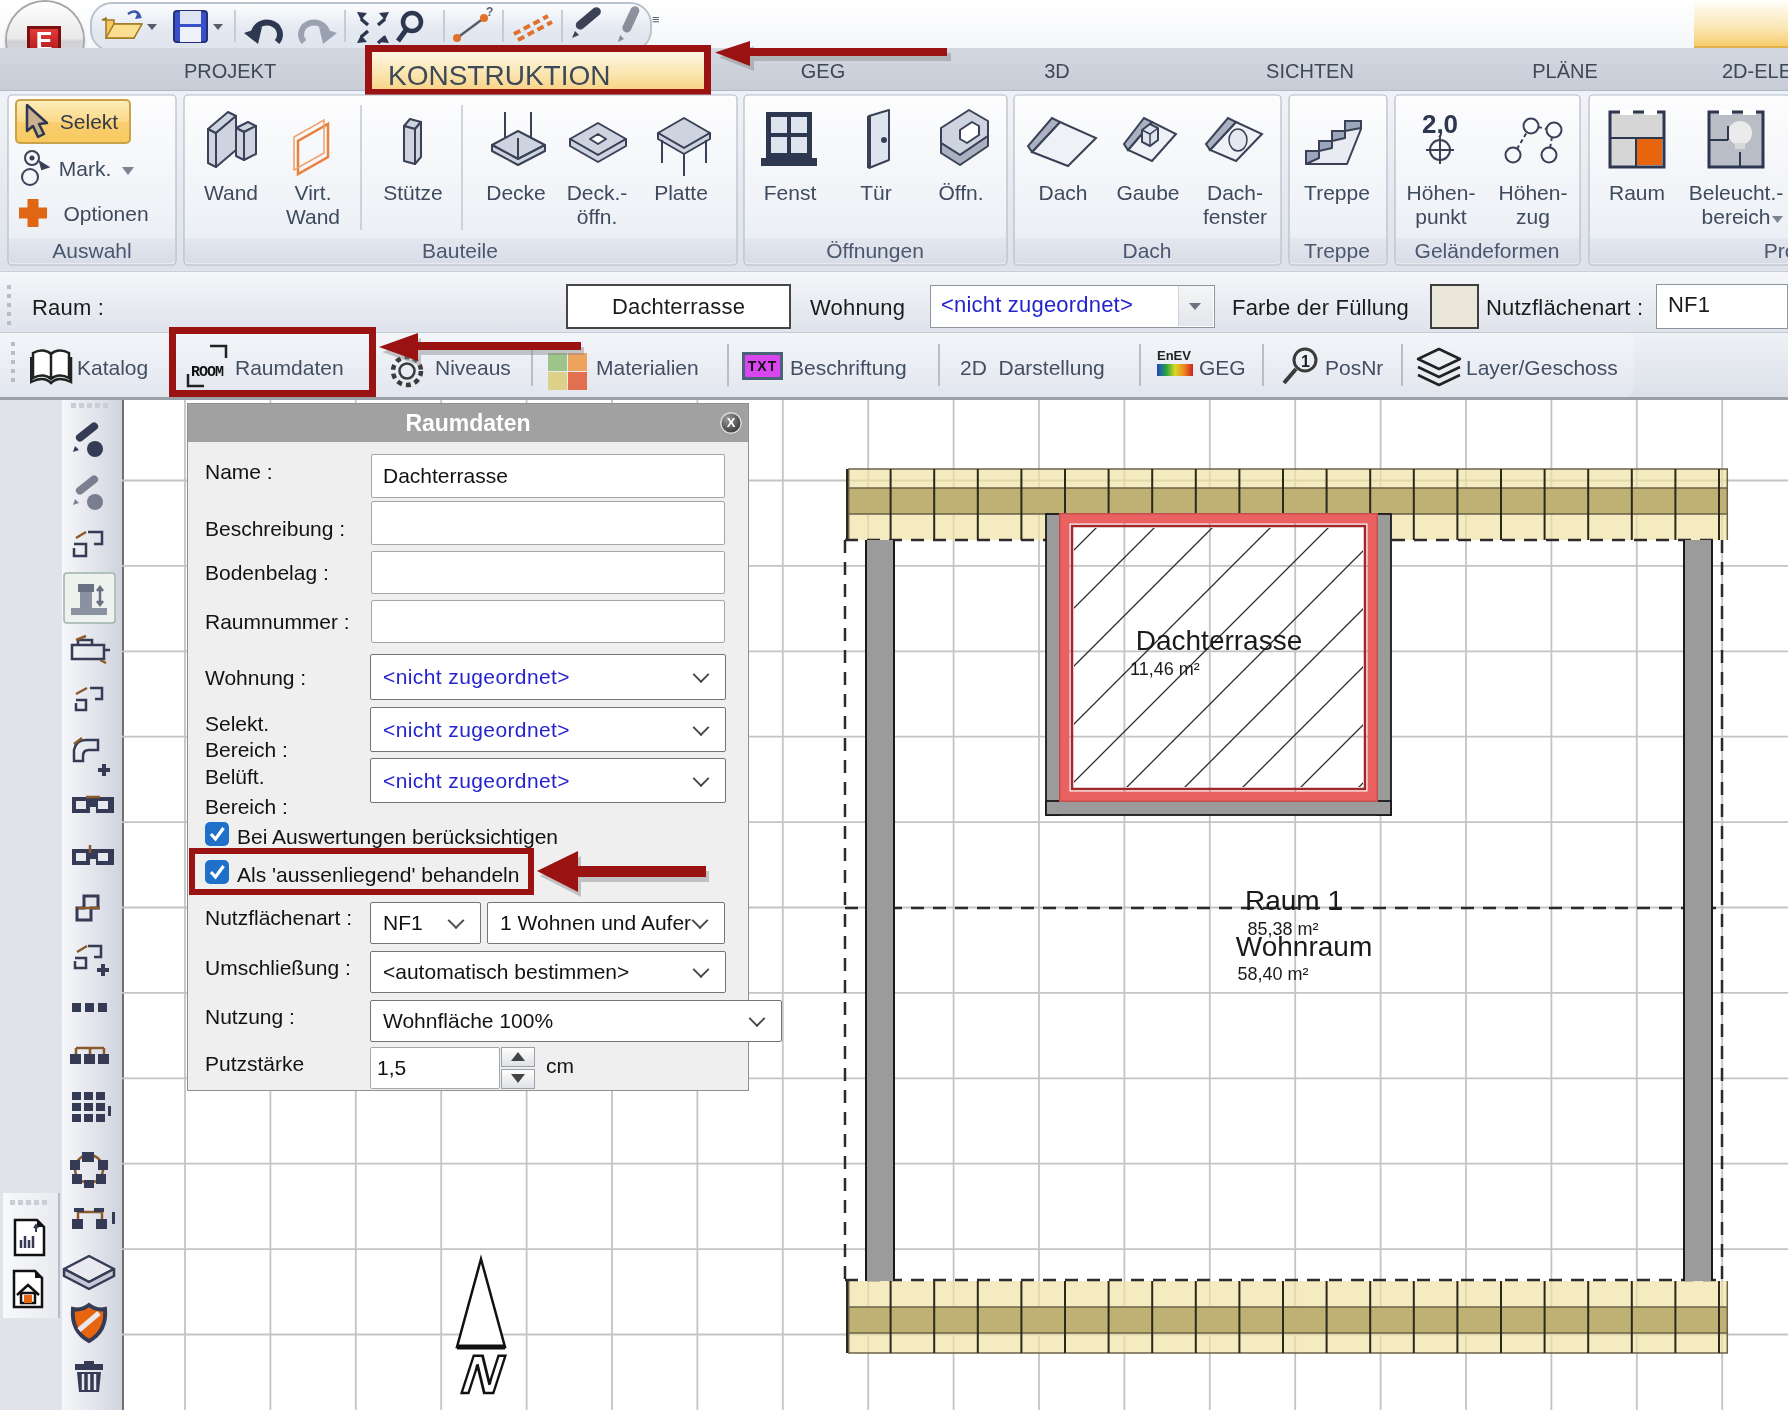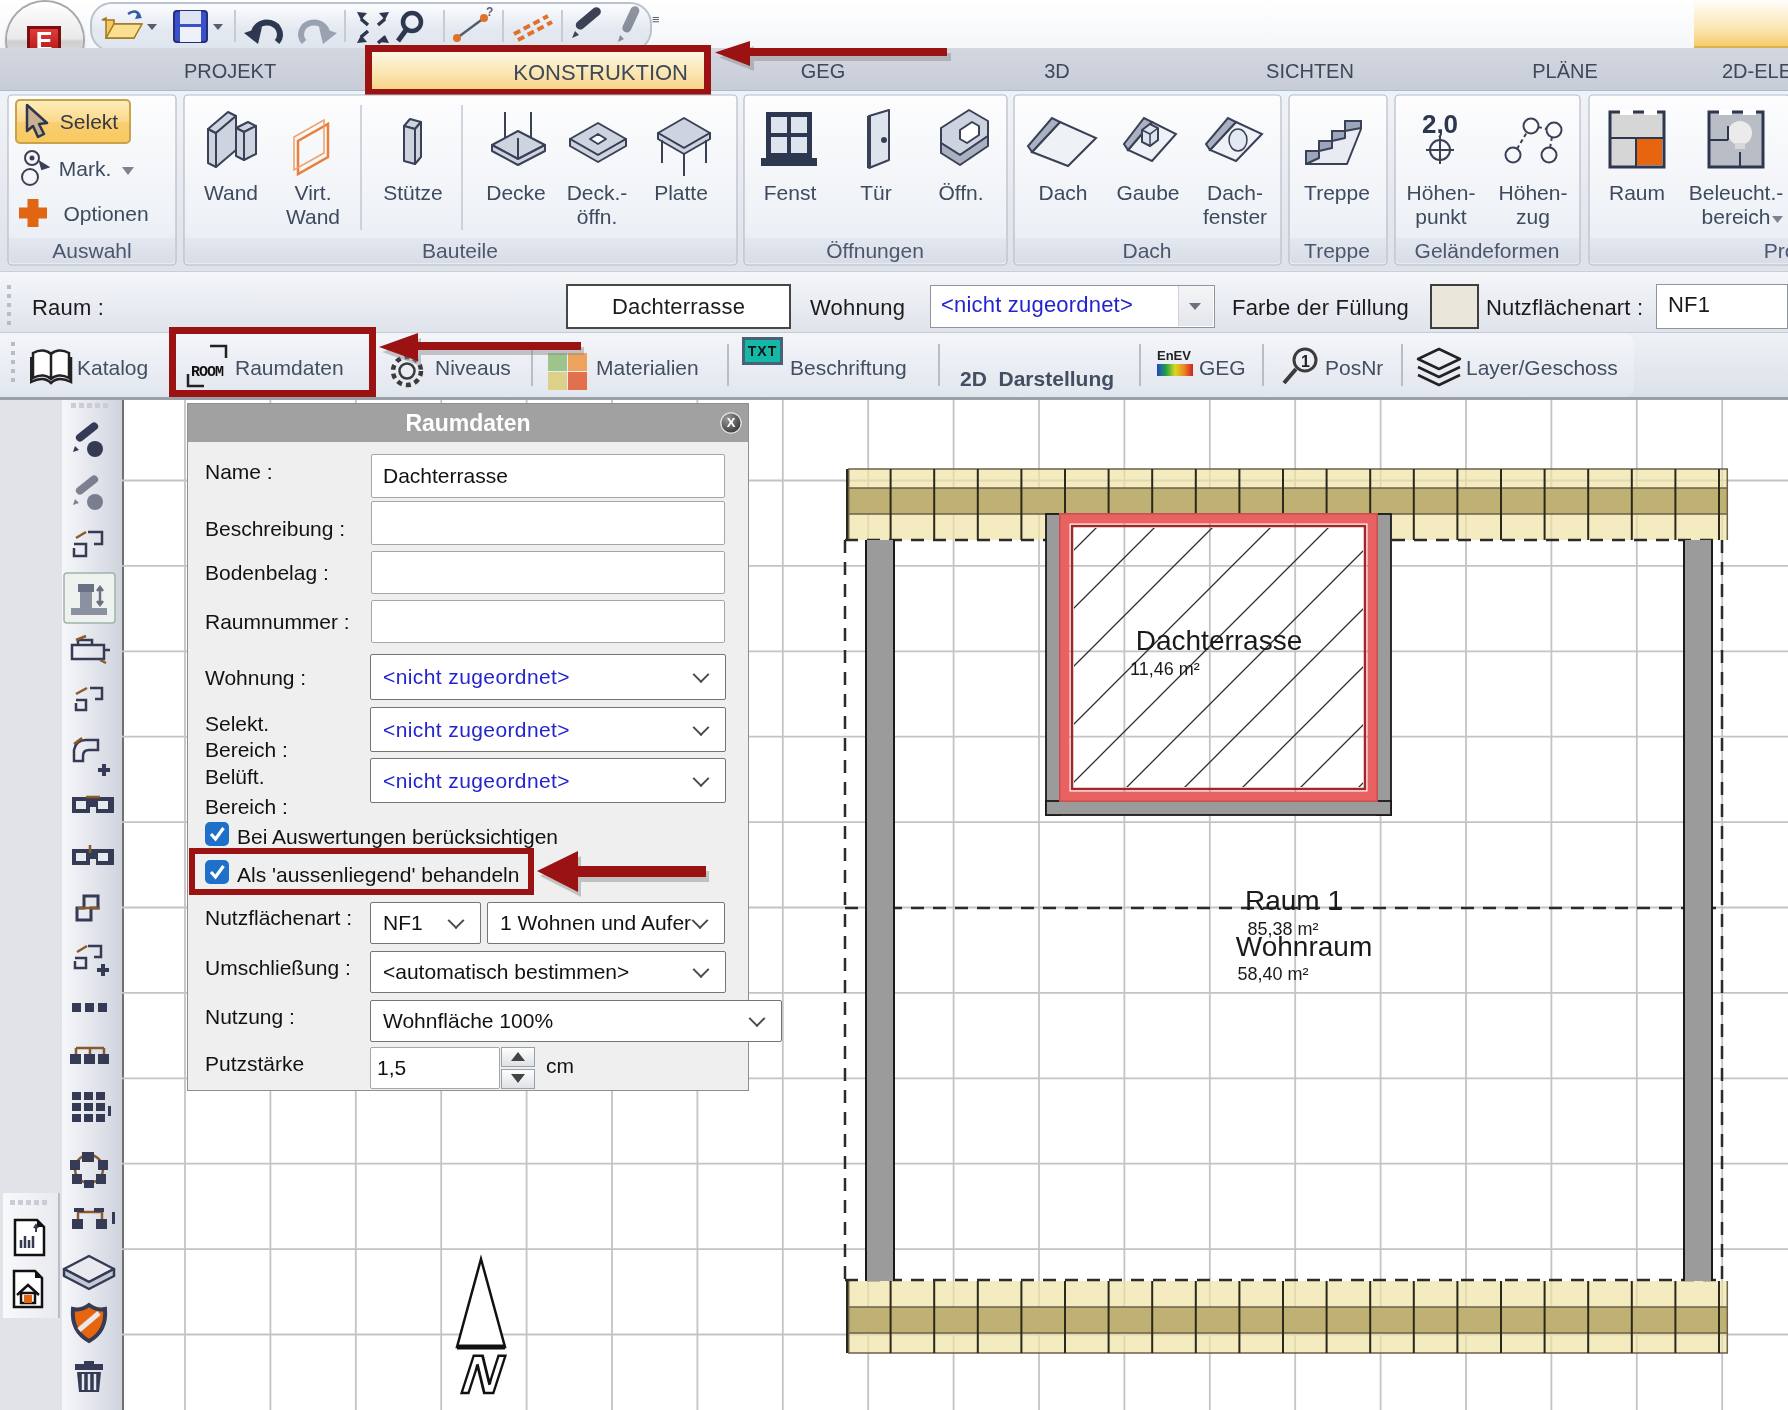--- a/index.html
+++ b/index.html
@@ -76,21 +76,21 @@
 <div class="a" style="left:652px;top:12px;width:18px;height:22px;color:#5a6372;font-size:13px;">≡<br></div>
 
 <div class="a" style="left:7px;top:2px;width:76px;height:76px;border-radius:50%;background:linear-gradient(#ffffff,#e9e9ea 48%,#cfcfd2 52%,#f2f2f3);box-shadow:0 0 0 2px #a8a8ac,0 2px 4px rgba(0,0,0,.35);"></div>
 <div class="a" style="left:27px;top:26px;width:28px;height:28px;background:linear-gradient(#e23a3a,#a81414);border:3px solid #7c0f0f;"></div>
 <div class="a" style="left:27px;top:27px;width:34px;height:30px;color:#fff;font-size:25px;font-weight:bold;text-align:center;">E</div>
 
 <div class="a" style="left:0;top:48px;width:1788px;height:42px;background:linear-gradient(#d3d7e0,#c7ccd7);border-bottom:1px solid #b4b8c2;"></div>
 <div class="a" style="left:0;top:91px;width:1788px;height:6px;background:#eaf3f9;"></div>
 <div class="a lbl" style="left:150px;top:60px;width:160px;text-align:center;font-size:20px;">PROJEKT</div>
 <div class="a" style="left:371px;top:49px;width:334px;height:40px;background:linear-gradient(#fdf7e7,#fbe7b4 55%,#f8d385);border:1px solid #e8c06a;"></div>
-<div class="a lbl" style="left:388px;top:60px;width:300px;text-align:right;font-size:22px;">KONSTRUKTION</div>
+<div class="a lbl" style="left:388px;top:60px;width:300px;text-align:left;font-size:28px;">KONSTRUKTION</div>
 <div class="a lbl" style="left:743px;top:60px;width:160px;text-align:center;font-size:20px;">GEG</div>
 <div class="a lbl" style="left:977px;top:60px;width:160px;text-align:center;font-size:20px;">3D</div>
 <div class="a lbl" style="left:1230px;top:60px;width:160px;text-align:center;font-size:20px;">SICHTEN</div>
 <div class="a lbl" style="left:1485px;top:60px;width:160px;text-align:center;font-size:20px;">PLÄNE</div>
 <div class="a lbl" style="left:1722px;top:60px;width:100px;font-size:20px;">2D-ELE</div>
 
 <div class="a" style="left:365px;top:45px;width:346px;height:51px;border:7px solid #9b1212;box-sizing:border-box;"></div>
 <svg class="a" style="left:700px;top:30px;" width="262" height="54" viewBox="0 0 262 54">
  <g fill="#8a8a8a" opacity=".45" transform="translate(4,5)">
         <polygon points="15,22.5 50,11 50,36"></polygon>
@@ -364,24 +364,24 @@
  <div class="a" style="left:435px;top:23px;">Niveaus</div>
  <div class="a" style="left:531px;top:11px;width:2px;height:42px;background:#b9bdc5;"></div>
  <svg class="a" style="left:548px;top:20px;" width="40" height="38">
         <rect width="19" height="18" fill="#9dc48b"></rect>
         <rect x="20" width="19" height="18" fill="#eda35c"></rect>
         <rect y="19" width="19" height="18" fill="#ddd089"></rect>
         <rect x="20" y="19" width="19" height="18" fill="#e2704e"></rect>
       </svg>
  <div class="a" style="left:596px;top:23px;">Materialien</div>
  <div class="a" style="left:727px;top:11px;width:2px;height:42px;background:#b9bdc5;"></div>
- <div class="a" style="left:742px;top:4px;width:41px;height:28px;border:3px solid #4a6276;box-sizing:border-box;background:#14b8a6;color:#111;font:bold 14px 'Liberation Sans',sans-serif;text-align:center;line-height:22px;letter-spacing:1px;">TXT</div>
+ <div class="a" style="left:742px;top:19px;width:41px;height:28px;border:3px solid #4a6276;box-sizing:border-box;background:#d946ef;color:#111;font:bold 14px 'Liberation Sans',sans-serif;text-align:center;line-height:22px;letter-spacing:1px;">TXT</div>
  <div class="a" style="left:790px;top:23px;">Beschriftung</div>
  <div class="a" style="left:938px;top:11px;width:2px;height:42px;background:#b9bdc5;"></div>
- <div class="a" style="left:960px;top:34px;font-weight:bold;">2D&nbsp; Darstellung</div>
+ <div class="a" style="left:960px;top:23px;">2D&nbsp; Darstellung</div>
  <div class="a" style="left:1139px;top:11px;width:2px;height:42px;background:#b9bdc5;"></div>
  <div class="a" style="left:1157px;top:15px;color:#222;font:bold 13px 'Liberation Sans',sans-serif;">EnEV</div>
  <div class="a" style="left:1157px;top:31px;width:36px;height:12px;background:linear-gradient(90deg,#2244cc,#22a044,#d8d822,#ee8822,#cc2222);"></div>
  <div class="a" style="left:1199px;top:23px;">GEG</div>
  <div class="a" style="left:1262px;top:11px;width:2px;height:42px;background:#b9bdc5;"></div>
  <svg class="a" style="left:1281px;top:12px;" width="42" height="42" viewBox="0 0 42 42">
   <circle cx="24" cy="15" r="11" fill="none" stroke="#3b3b3b" stroke-width="3"></circle>
   <line x1="15" y1="24" x2="3" y2="38" stroke="#3b3b3b" stroke-width="4"></line>
   <text x="20" y="22" style="font:bold 16px 'Liberation Sans',sans-serif;fill:#222;">1</text>
  </svg>

